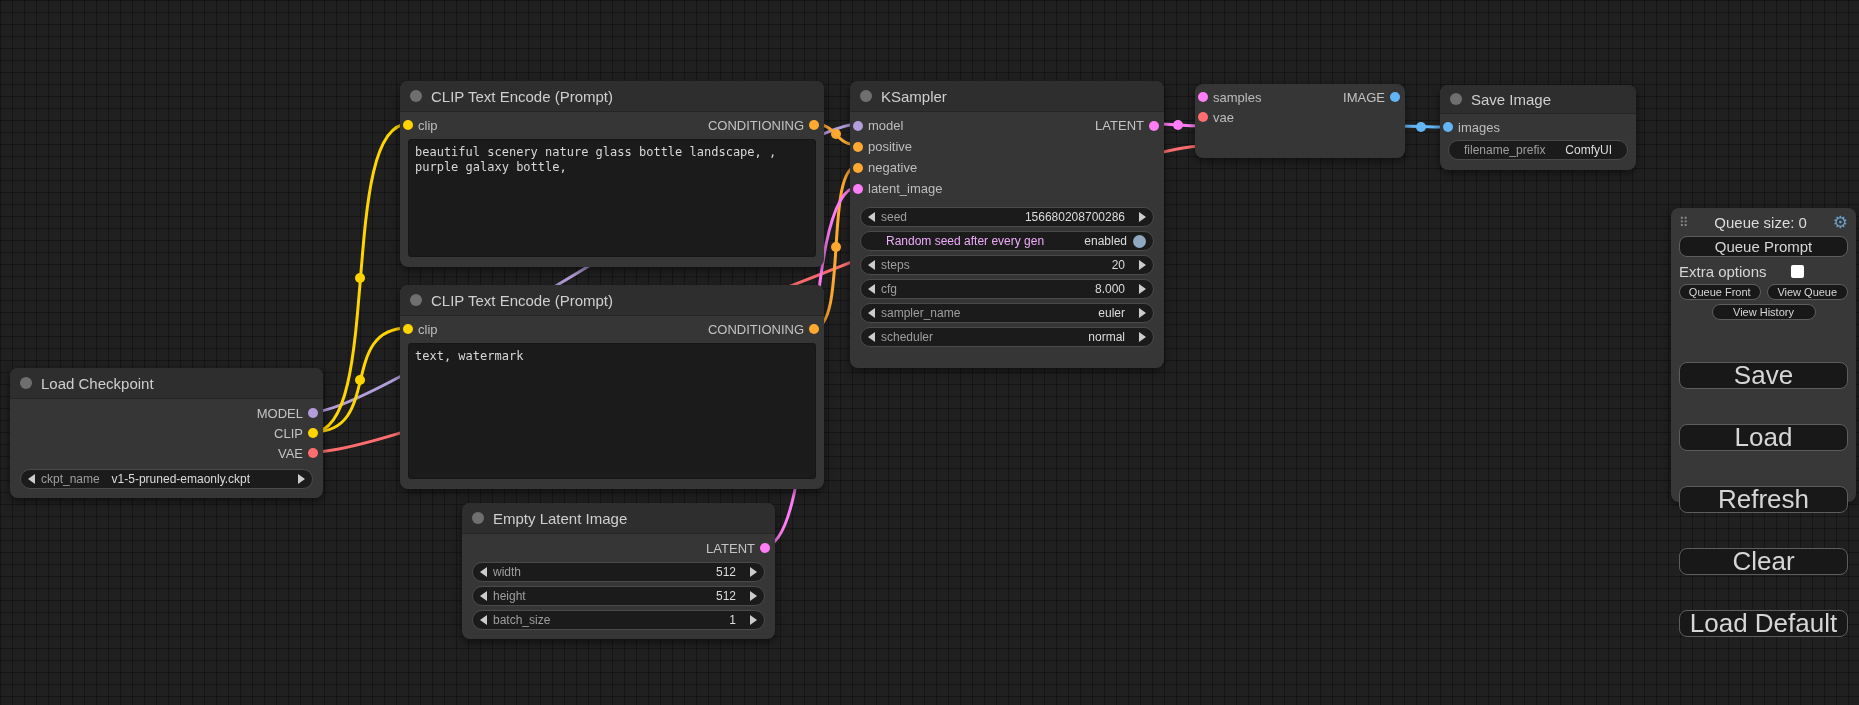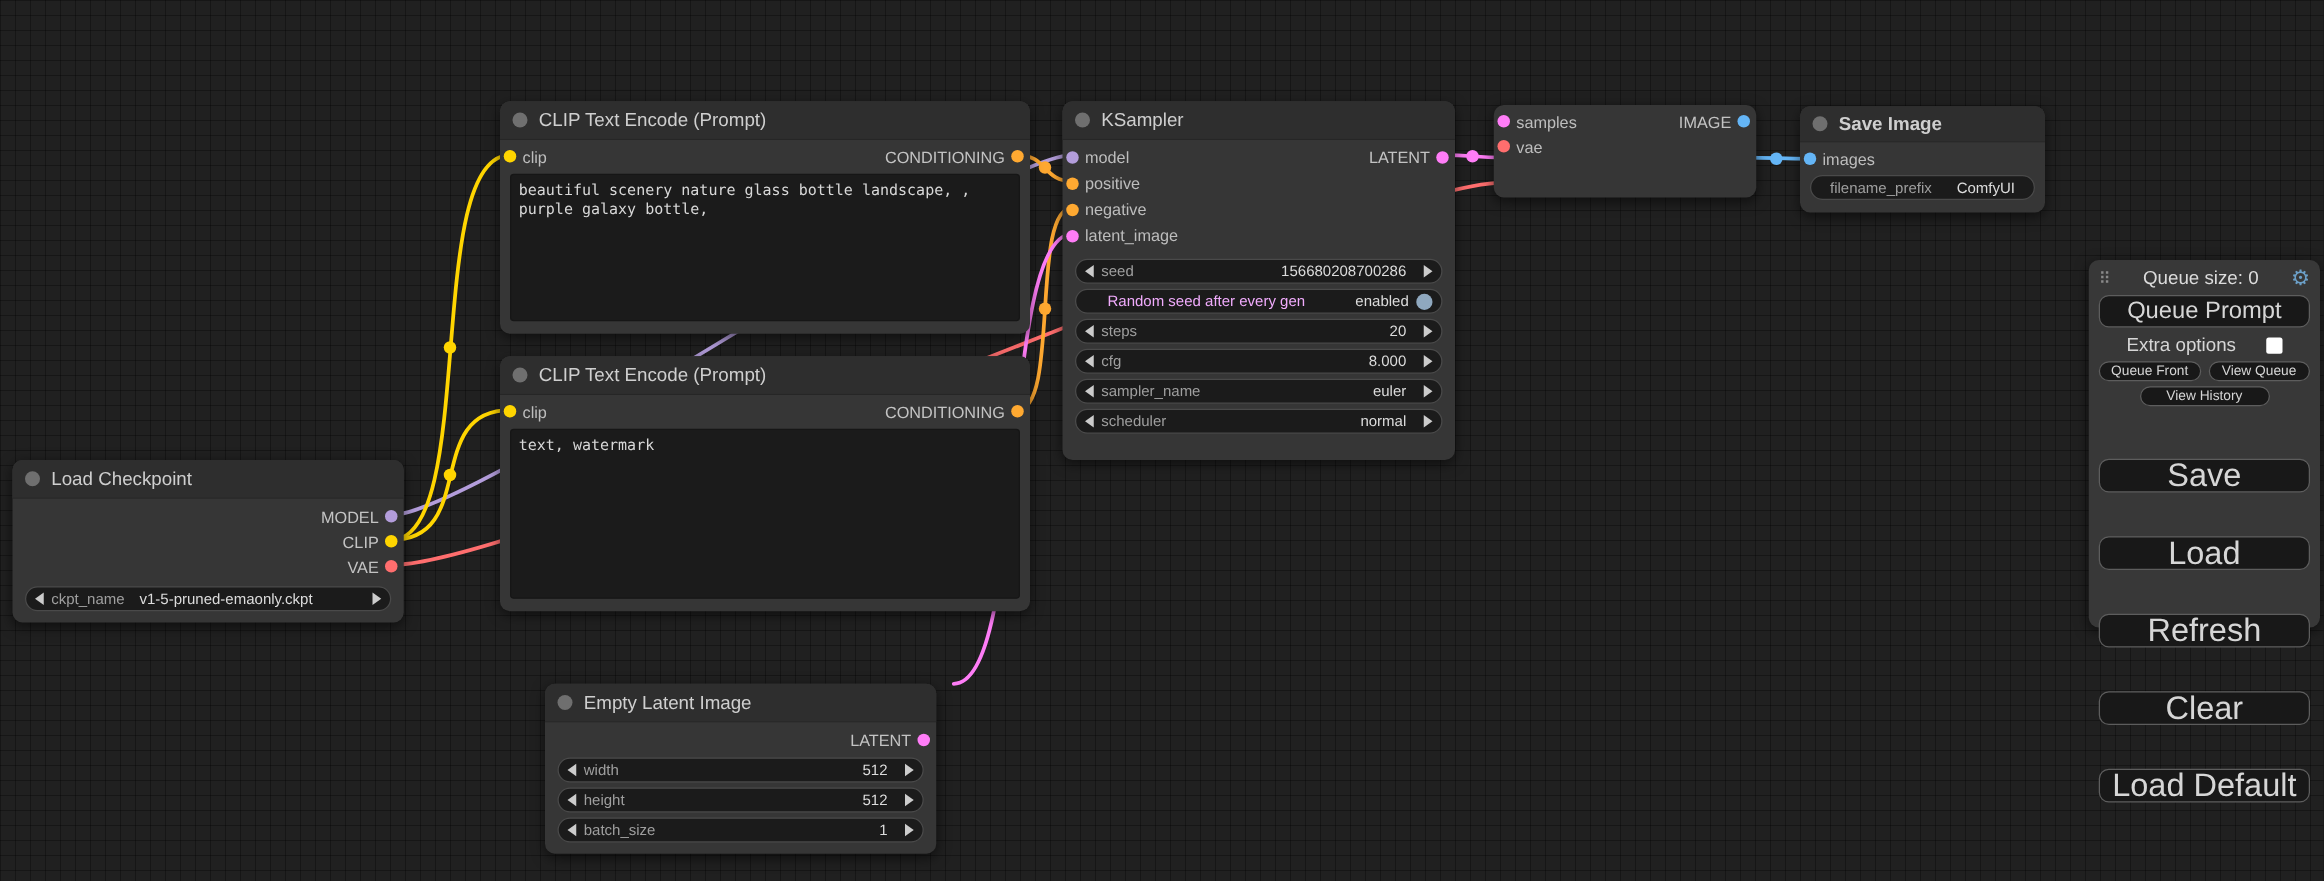--- a/index.html
+++ b/index.html
@@ -53,23 +53,23 @@
   .qhead{display:flex;align-items:center;height:24px;color:#dcdcdc;font-size:15px;}
   .qhandle{color:#8a8a8a;font-size:13px;cursor:grab;}
   .qtitle{flex:1;text-align:center;}
   .qgear{font-size:17px;cursor:pointer;line-height:1;}
   .qbtn{
     background:#181818;border:1px solid #5d5d5d;border-radius:8px;color:#d6d6d6;
     font-family:"Liberation Sans", sans-serif;text-align:center;cursor:pointer;
     display:flex;align-items:center;justify-content:center;box-sizing:border-box;
   }
   .qbtn.big{height:27px;font-size:26px;width:100%;margin-top:28px;}
-  .qbtn.prompt{height:29px;font-size:19px;width:100%;margin-top:5px;}
+  .qbtn.prompt{height:29px;font-size:15px;width:100%;margin-top:5px;}
   .qbtn.small{height:16px;font-size:11px;border-radius:9px;}
-  .extra-row{display:flex;align-items:center;justify-content:center;gap:24px;height:20px;margin-top:6px;color:#d6d6d6;font-size:15px;}
+  .extra-row{display:flex;align-items:center;gap:24px;height:20px;margin-top:6px;color:#d6d6d6;font-size:15px;}
   .qcheckbox{width:13px;height:13px;background:#ffffff;border-radius:2px;cursor:pointer;}
   .small-row{display:flex;gap:6px;margin-top:4px;}
   .small-row .qbtn{flex:1;}
   .hist-row{display:flex;justify-content:center;margin-top:4px;}
   .hist-row .qbtn{width:104px;}
   .stack{display:flex;flex-direction:column;gap:7px;margin-top:14px;}
 </style>
 </head>
 <body>
 
@@ -226,37 +226,37 @@
         <span class="out-dot" style="background: rgb(100, 181, 246);"></span>
       </div>
       <div class="slot-row">
         <span class="in-dot" style="background: rgb(255, 110, 110);"></span>
         <span class="in-label">vae</span>
       </div>
     </div>
   </div>
 
   <div class="node" style="left:1440px;top:85px;width:196px;height:85px;">
-    <div class="ntitle" style="height:28px;font-weight:bold;">
+    <div class="ntitle" style="height:28px;">
       <span class="tdot"></span>
       <span>Save Image</span>
     </div>
     <div style="padding-top:3px;">
       <div class="slot-row">
         <span class="in-dot" style="background: rgb(100, 181, 246);"></span>
         <span class="in-label">images</span>
       </div>
       <div class="widget" style="margin:3px 8px 0 8px;">
         <span class="wlabel" style="margin-left:8px;">filename_prefix</span>
         <span class="wvalue" style="margin-right:8px;">ComfyUI</span>
       </div>
     </div>
   </div>
 
-  <div class="node" style="left:436px;top:503px;width:313px;height:136px;margin-top:44px;">
+  <div class="node" style="left:462px;top:503px;width:313px;height:136px;">
     <div class="ntitle">
       <span class="tdot"></span>
       <span>Empty Latent Image</span>
     </div>
     <div style="padding-top:4px;">
       <div class="slot-row">
         <span class="out-label">LATENT</span>
         <span class="out-dot" style="background: rgb(255, 125, 247);"></span>
       </div>
       <div style="display:flex;flex-direction:column;gap:4px;margin-top:4px;">

